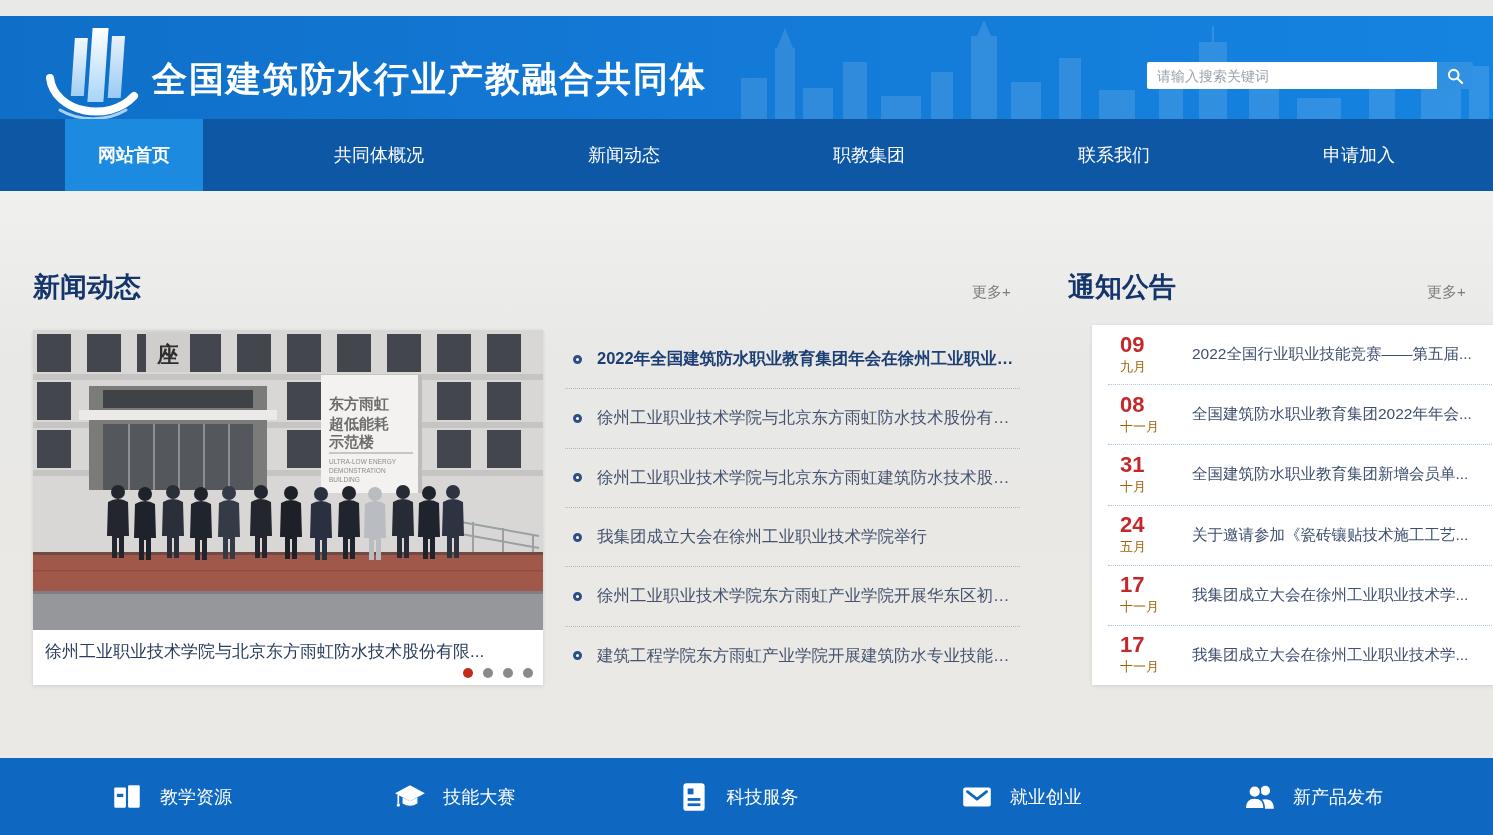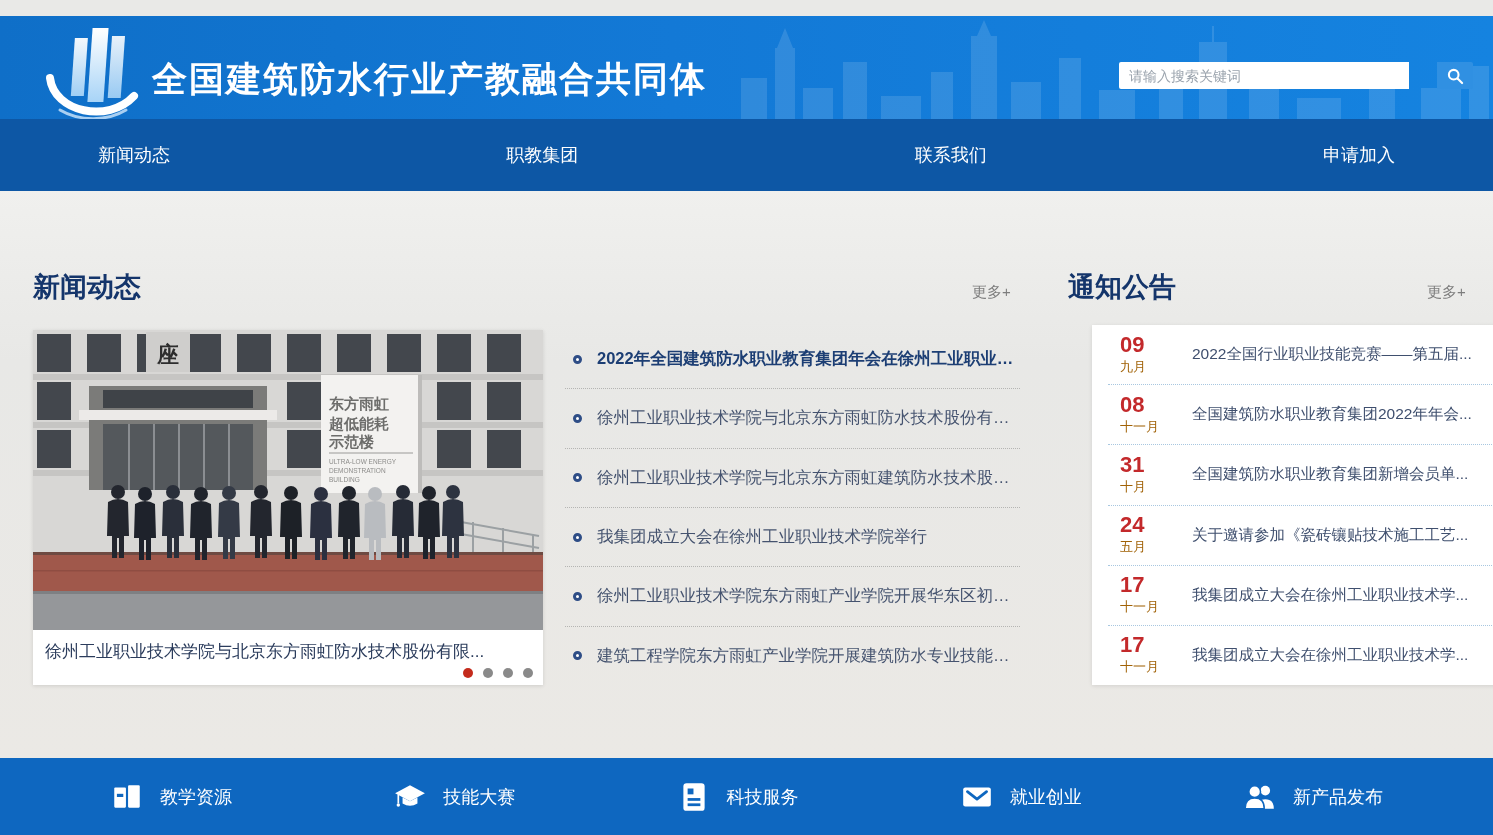--- a/index.html
+++ b/index.html
@@ -7,21 +7,21 @@
   body { font-family:"Liberation Sans","DejaVu Sans",sans-serif; background:#e9e9e7; }
   .page { position:relative; width:1493px; height:835px; }
 
   
   .header { position:absolute; left:0; top:0; width:1493px; height:119px;
             background:linear-gradient(90deg,#0f6fc8 0%, #1379d6 45%, #1583e0 100%); overflow:hidden;margin-top:16px; }
   .skyline { position:absolute; right:0; top:0; height:119px; }
   .logo { position:absolute; left:30px; top:6px; width:116px; height:108px; }
   .site-title { position:absolute; left:152px; top:40px; font-size:35px; font-weight:bold;
                 color:#ffffff; letter-spacing:2px; white-space:nowrap; }
-  .search { position:absolute; right:20px; top:46px; display:flex;gap:28px; }
+  .search { position:absolute; right:20px; top:46px; display:flex; }
   .search-input { width:290px; height:27px; border:none; outline:none; padding:0 10px;
                   font-size:14px; color:#444; background:#fff; border-radius:2px 0 0 2px; }
   .search-input::placeholder { color:#9aa3ad; }
   .search-btn { width:36px; height:27px; border:none; background:#3090e2; cursor:pointer;
                 display:flex; align-items:center; justify-content:center; border-radius:0 2px 2px 0; }
 
   
   .nav { position:absolute; left:0; top:119px; width:1493px; height:72px; background:#0d57a5;
          display:flex; justify-content:space-between; padding:0 65px; }
   .nav-item { width:138px; height:72px; line-height:72px; text-align:center; color:#ffffff;
@@ -132,20 +132,22 @@
       <button class="search-btn">
         <svg width="18" height="18" viewBox="0 0 28 28">
           <circle cx="12" cy="12" r="7.5" fill="none" stroke="#ffffff" stroke-width="3.2"></circle>
           <line x1="18" y1="18" x2="25" y2="25" stroke="#ffffff" stroke-width="3.4" stroke-linecap="round"></line>
         </svg>
       </button>
     </div>
   </header>
 
   <nav class="nav">
+    <a class="nav-item active">网站首页</a>
+    <a class="nav-item">共同体概况</a>
     <a class="nav-item">新闻动态</a>
     <a class="nav-item">职教集团</a>
     <a class="nav-item">联系我们</a>
     <a class="nav-item">申请加入</a>
   </nav>
 
   <main class="main">
 
     <h2 class="section-title news-title">新闻动态</h2>
     <a class="more news-more">更多+</a>

